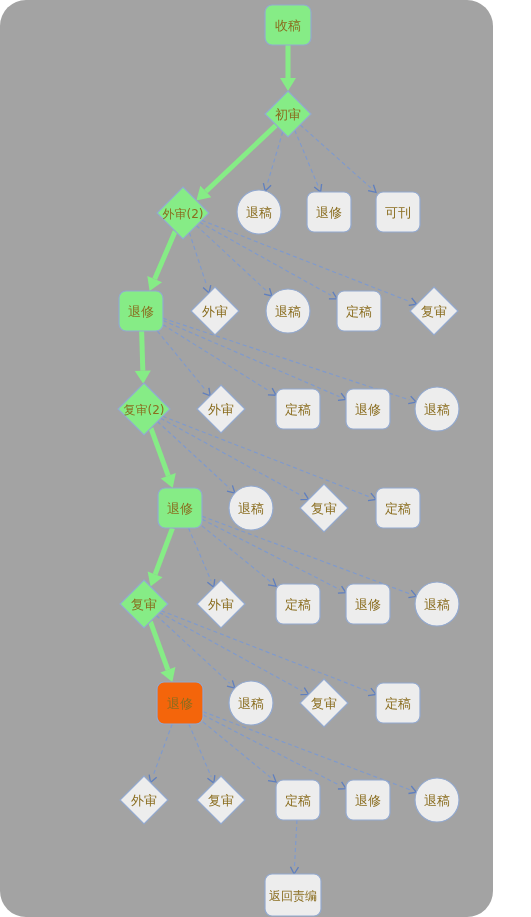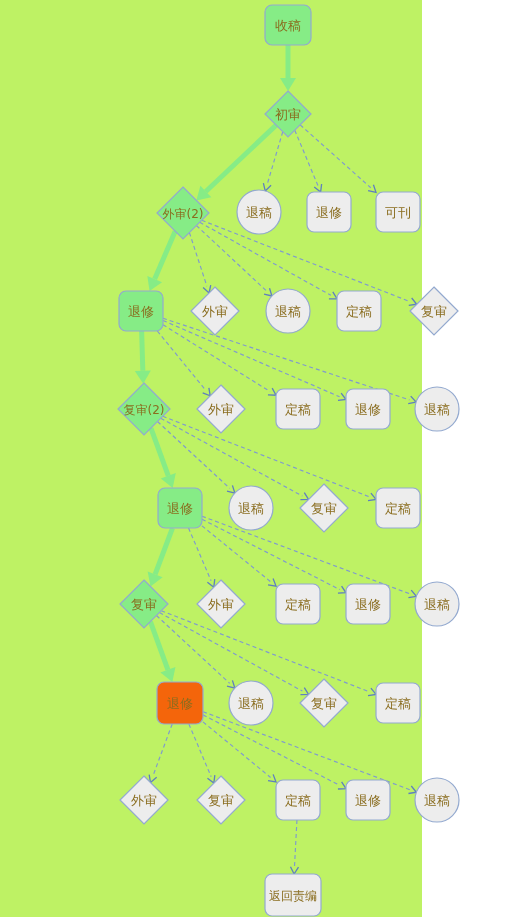--- a/index.html
+++ b/index.html
@@ -8,24 +8,25 @@
     background: #ffffff;
   }
   body {
     width: 531px;
     height: 917px;
     font-family: "DejaVu Sans", "Liberation Sans", sans-serif;
     overflow: hidden;
     position: relative;
   }
   #diagram-root {
-    width: 422px;
+    width: 493px;
     height: 917px;
     position: relative;
-    background: #bef264;
+    background: #a3a3a3;
+    border-radius: 26px;
   }
   svg#flow-svg {
     display: block;
     width: 531px;
     height: 917px;
   }
   .node-label {
     font-family: "DejaVu Sans", "Liberation Sans", sans-serif;
     font-size: 13px;
     fill: #8a6d1f;

